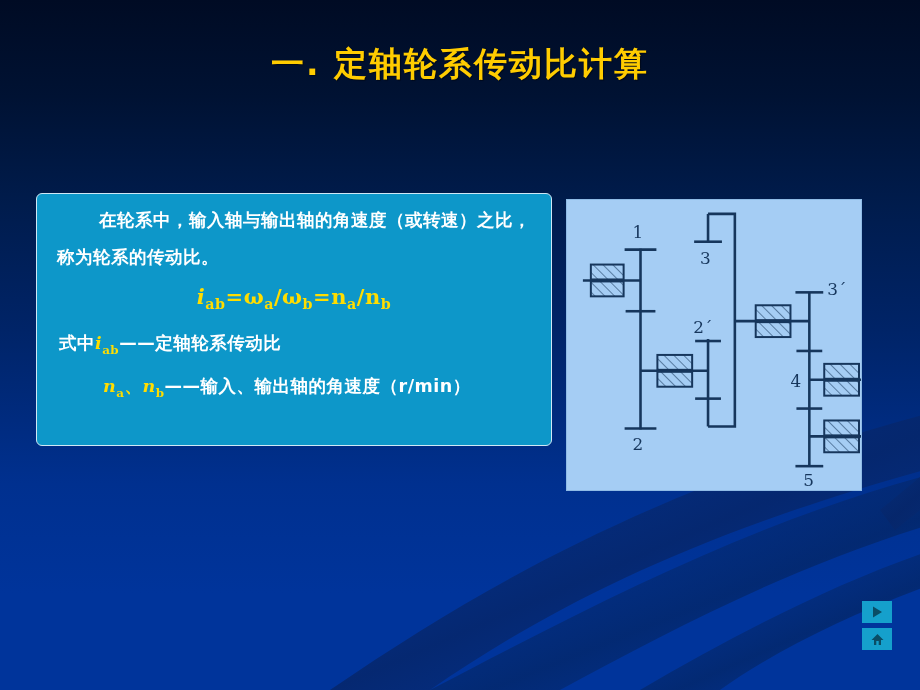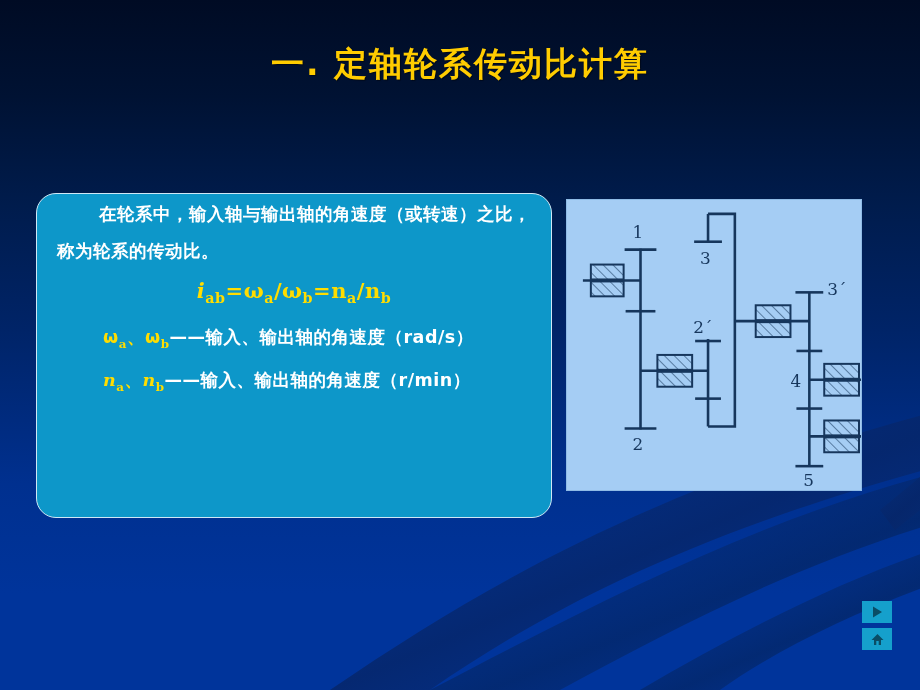--- a/index.html
+++ b/index.html
@@ -60,26 +60,26 @@
     font-weight: bold;
     letter-spacing: 1px;
   }
 
   
   #concept-box {
     position: absolute;
     left: 36px;
     top: 193px;
     width: 516px;
-    height: 325px;
+    height: 253px;
     background: #0d97c9;
     border: 1.5px solid #cfe8f5;
-    border-radius: 20px;
+    border-radius: 6px;
     box-sizing: border-box;
-    padding: 2px 20px 10px 20px;
+    padding: 8px 20px 10px 20px;
   }
   .box-line {
     color: #ffffff;
     font-size: 17.5px;
     font-weight: bold;
     line-height: 36px;
     white-space: nowrap;
     letter-spacing: 0.5px;
   }
   .yellow { color: #ffdd00; }
@@ -160,24 +160,24 @@
 
 
   <div id="concept-box">
 
     <div class="box-line" id="line-intro">在轮系中，输入轴与输出轴的角速度（或转速）之比，称为轮系的传动比。</div>
 
     <div class="box-line" id="line-formula">
       <span class="ital">i</span><span class="sub">ab</span><span>=</span><span>ω</span><span class="sub">a</span><span>/</span><span>ω</span><span class="sub">b</span><span>=</span><span>n</span><span class="sub">a</span><span>/</span><span>n</span><span class="sub">b</span>
     </div>
 
-
-    <div class="box-line" id="line-omega">
-      <span class="yellow">ω</span><span class="yellow sub">a</span><span class="yellow">、</span><span class="yellow">ω</span><span class="yellow sub">b</span><span>——输入、输出轴的角速度（rad/s）</span>
+    <div class="box-line" id="line-where">
+      <span>式中</span><span class="yellow ital">i</span><span class="yellow sub">ab</span><span>——定轴轮系传动比</span>
     </div>
+
 
     <div class="box-line" id="line-n">
       <span class="yellow ital">n</span><span class="yellow sub">a</span><span class="yellow">、</span><span class="yellow ital">n</span><span class="yellow sub">b</span><span>——输入、输出轴的角速度（r/min）</span>
     </div>
   </div>
 
   <div id="diagram-panel">
     <svg id="diagram-svg" viewBox="0 0 296 292">
       <defs>
         <pattern id="hatch" width="7" height="7" patternUnits="userSpaceOnUse" patternTransform="rotate(-45)">

